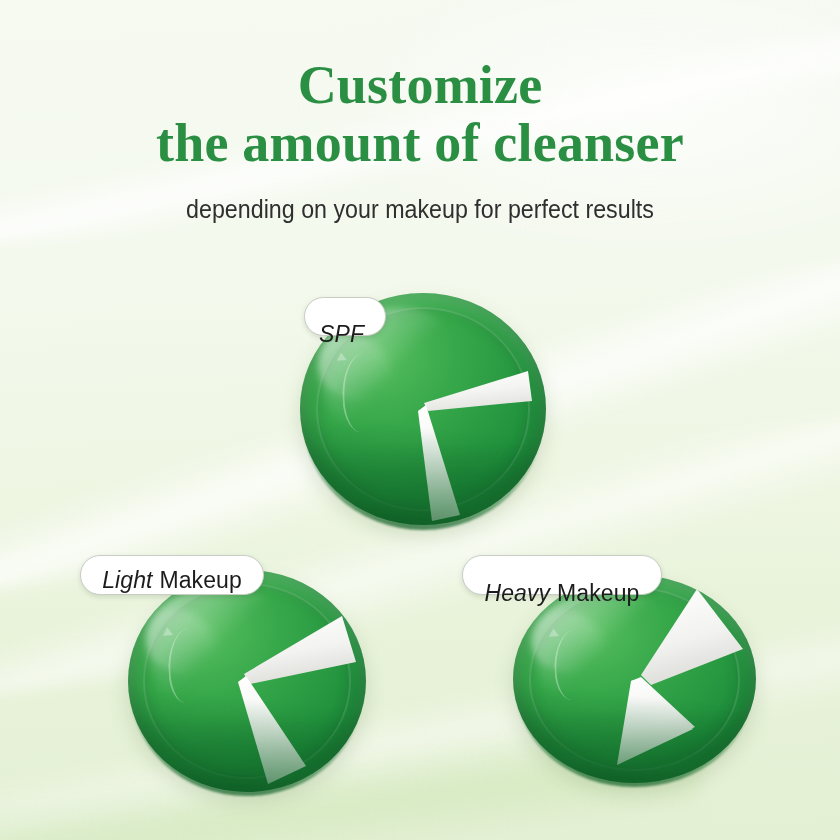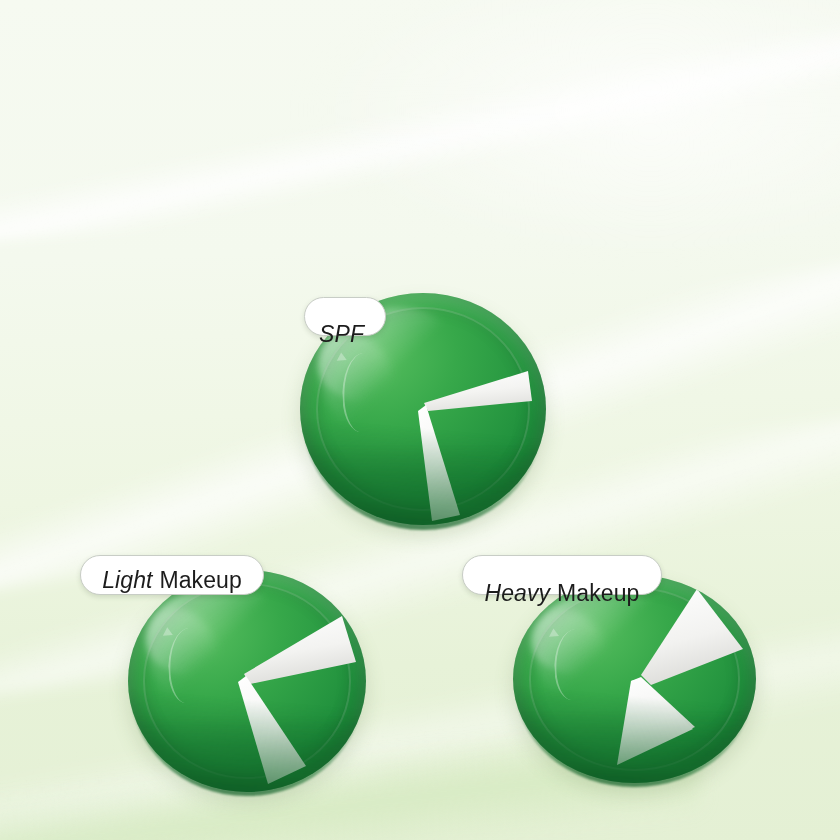--- a/index.html
+++ b/index.html
@@ -124,20 +124,25 @@
 
 <div id="stage">
 
   <div class="wave w1"></div>
   <div class="wave w5"></div>
   <div class="wave w2"></div>
   <div class="wave w3"></div>
   <div class="wave w4"></div>
   <div class="wave w6"></div>
 
+  <div class="head-wrap">
+    <div class="title-line l1">Customize</div>
+    <div class="title-line l2">the amount of cleanser</div>
+    <div class="subtitle">depending on your makeup for perfect results</div>
+  </div>
 
   <div class="jar" id="jar-spf" style="left:300px;top:293px;width:246px;height:232px;">
     <div class="rim">
       <div class="gloss"></div>
       <div class="gloss2"></div>
       <div class="arrow"></div>
       <div class="innerring"></div>
       <div class="botshade"></div>
       <div class="wedges">
         <svg viewBox="0 0 246 232" preserveAspectRatio="none" aria-hidden="true">

